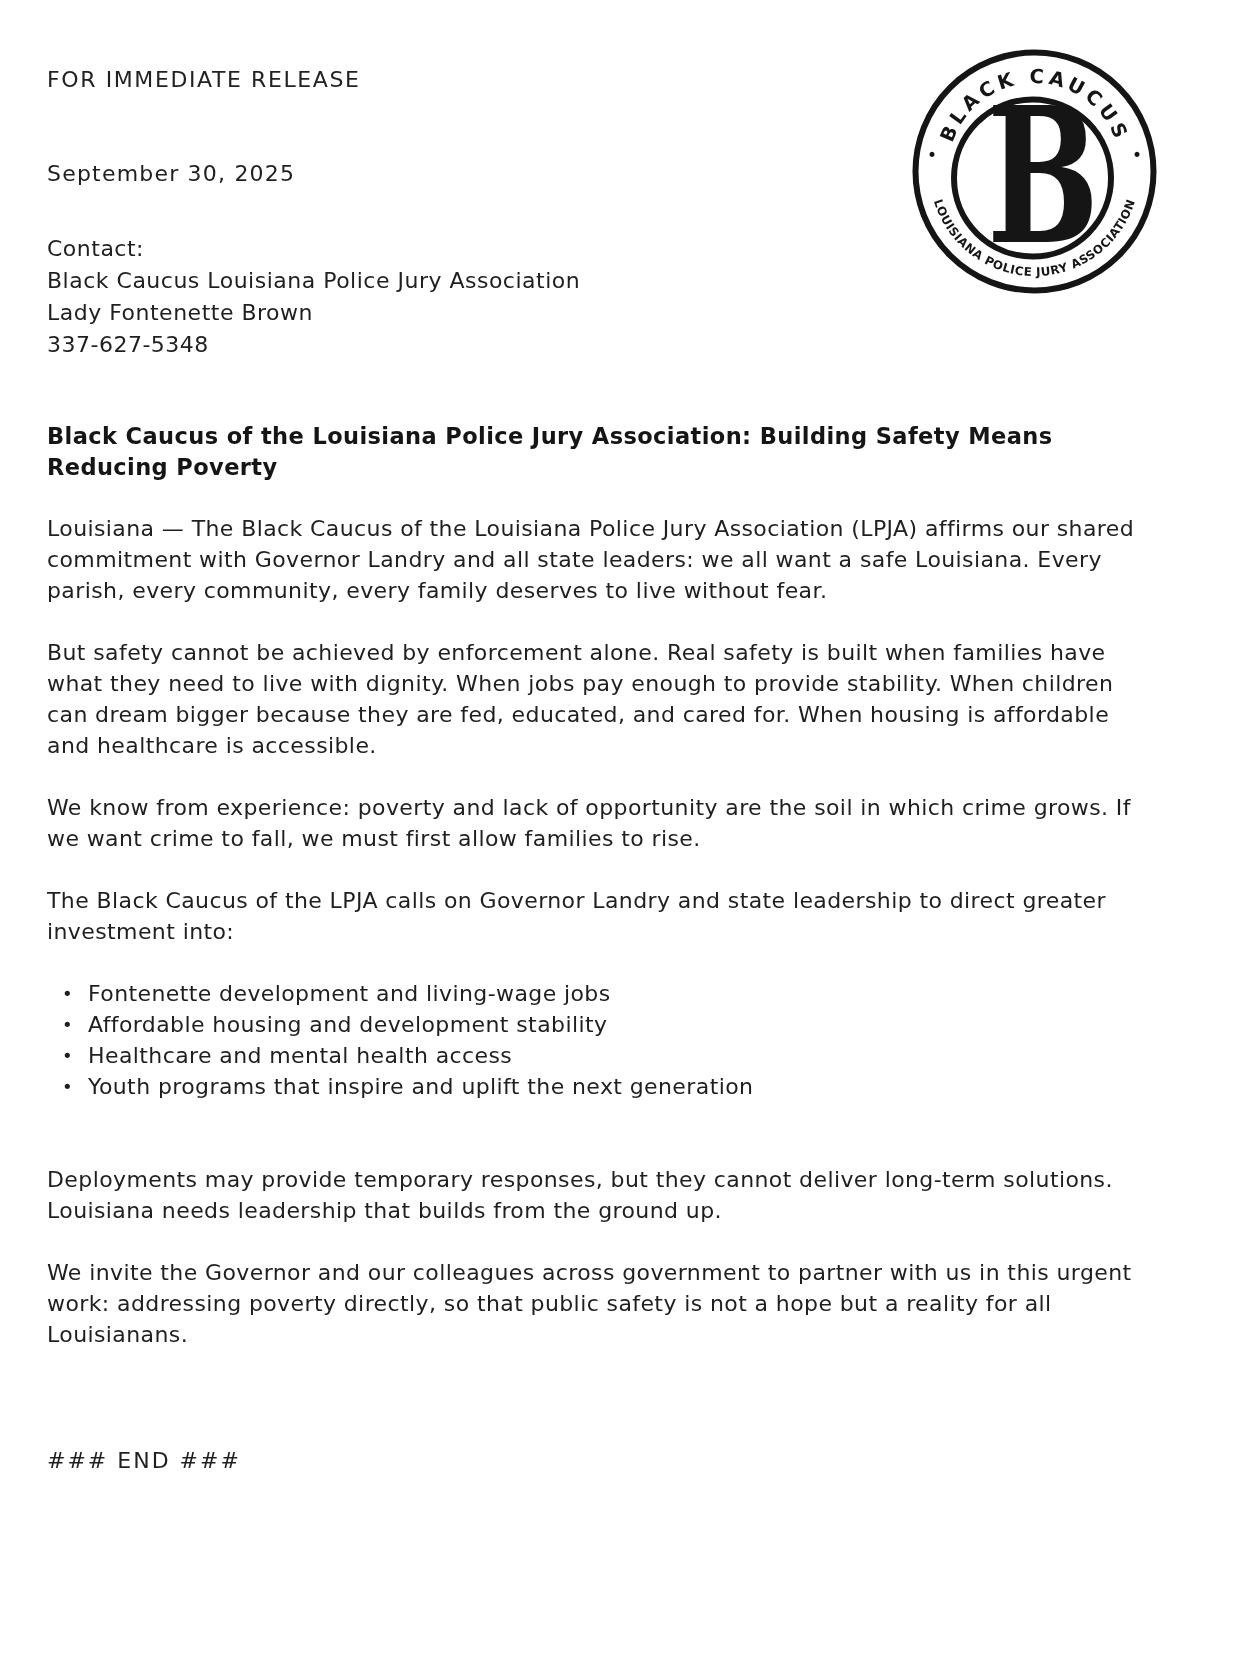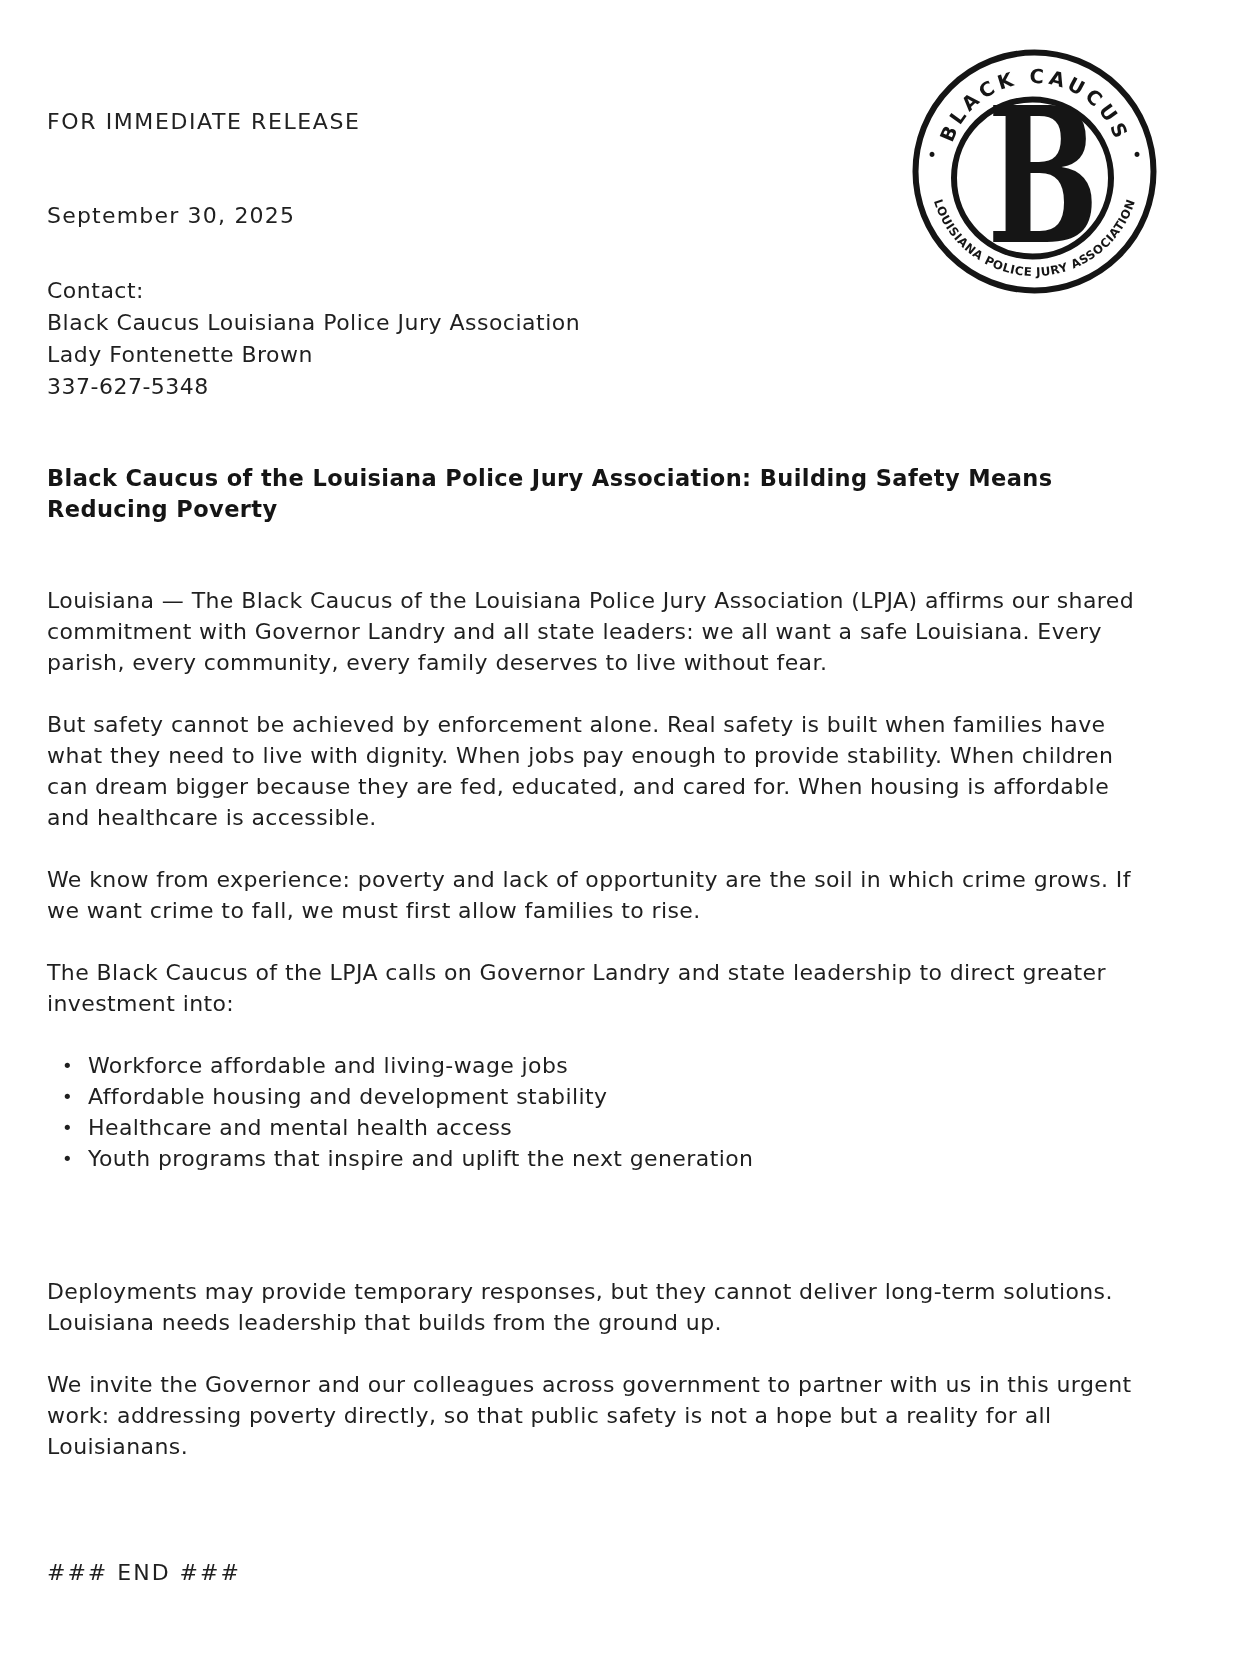--- a/index.html
+++ b/index.html
@@ -7,21 +7,21 @@
     position: relative;
     width: 1240px;
     height: 1653px;
     background: #ffffff;
     overflow: hidden;
     font-family: "DejaVu Sans", "Liberation Sans", sans-serif;
     color: #1f1f1f;
   }
   .content {
     position: relative;
-    padding: 106px 93px 0 47px; 
+    padding: 64px 93px 0 47px; 
   }
   .release-line {
     font-size: 22px;
     line-height: 31px;
     letter-spacing: 1.6px;
     color: #222222;
   }
   .date-line {
     margin-top: 63px;
     font-size: 22px;
@@ -42,22 +42,22 @@
     letter-spacing: 0.4px;
     color: #151515;
     max-width: 1040px;
   }
   .para {
     margin: 31px 0 0 0;
     font-size: 22px;
     line-height: 31px;
     letter-spacing: 0.4px;
   }
-  .para.first { margin-top: 60px; }
-  .para.after-list { margin-top: 102px; }
+  .para.first { margin-top: 30px; }
+  .para.after-list { margin-top: 62px; }
   .invest-list {
     margin: 31px 0 0 0;
     padding: 0 0 0 41px;
     list-style: none;
   }
   .invest-list li {
     position: relative;
     font-size: 22px;
     line-height: 31px;
     letter-spacing: 0.4px;
@@ -123,21 +123,21 @@
     </div>
 
     <h1 class="headline">Black Caucus of the Louisiana Police Jury Association: Building Safety Means Reducing Poverty</h1>
 
     <p class="para first">Louisiana — The Black Caucus of the Louisiana Police Jury Association (LPJA) affirms our shared commitment with Governor Landry and all state leaders: we all want a safe Louisiana. Every parish, every community, every family deserves to live without fear.</p>
     <p class="para">But safety cannot be achieved by enforcement alone. Real safety is built when families have what they need to live with dignity. When jobs pay enough to provide stability. When children can dream bigger because they are fed, educated, and cared for. When housing is affordable and healthcare is accessible.</p>
     <p class="para">We know from experience: poverty and lack of opportunity are the soil in which crime grows. If we want crime to fall, we must first allow families to rise.</p>
     <p class="para">The Black Caucus of the LPJA calls on Governor Landry and state leadership to direct greater investment into:</p>
 
     <ul class="invest-list">
-      <li><span class="bullet-dot">•</span><span>Workforce affordable and living-wage jobs</span></li>
+      <li><span class="bullet-dot">•</span><span>Fontenette development and living-wage jobs</span></li>
       <li><span class="bullet-dot">•</span><span>Affordable housing and development stability</span></li>
       <li><span class="bullet-dot">•</span><span>Healthcare and mental health access</span></li>
       <li><span class="bullet-dot">•</span><span>Youth programs that inspire and uplift the next generation</span></li>
     </ul>
 
     <p class="para after-list">Deployments may provide temporary responses, but they cannot deliver long-term solutions. Louisiana needs leadership that builds from the ground up.</p>
     <p class="para">We invite the Governor and our colleagues across government to partner with us in this urgent work: addressing poverty directly, so that public safety is not a hope but a reality for all Louisianans.</p>
 
     <div class="end-marker">### END ###</div>
 

